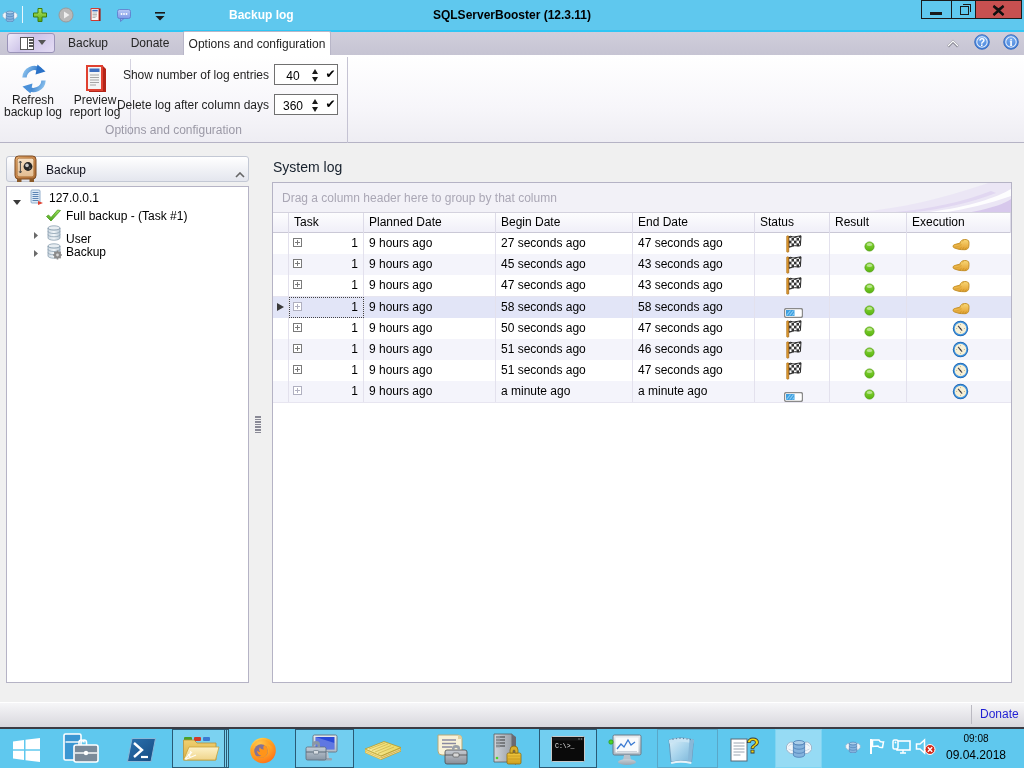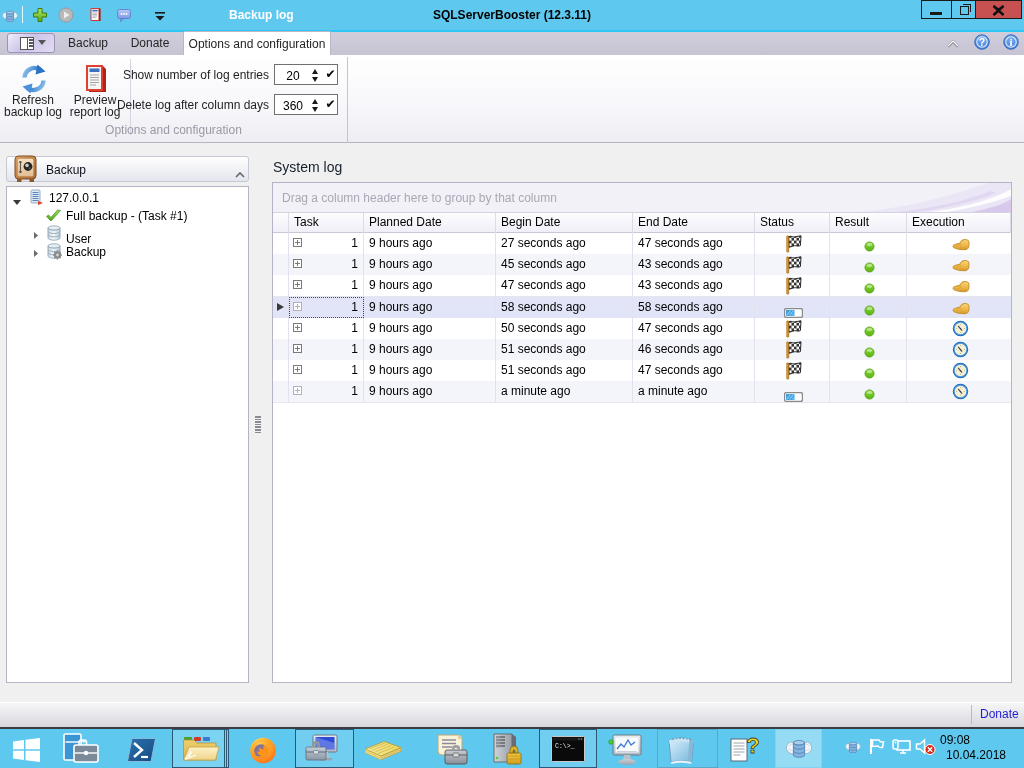--- a/index.html
+++ b/index.html
@@ -167,21 +167,21 @@
         <rect x="9.5" y="5.5" width="10" height="3.5" fill="#3f6fbf"></rect>
         <path d="M10 12h9M10 14.5h9M10 17h9M10 19.5h9M10 22h6" stroke="#a5a5a5" stroke-width="1"></path>
       </svg></div>
     <div style="position:absolute;left:0;top:38px;width:62px;">Preview<br>report log</div>
   </div>
 <div class="abs" style="left:130px;top:59px;width:1px;height:76px;background:#d5d3e0;"></div>
 <div class="abs" style="left:347px;top:57px;width:1px;height:86px;background:#c5c3d3;"></div>
 <div class="abs riblabel" style="left:100px;top:68px;width:169px;text-align:right;">Show number of log entries</div>
 <div class="abs riblabel" style="left:100px;top:98px;width:169px;text-align:right;">Delete log after column days</div>
 <div class="abs spinbox" style="left:274px;top:64px;">
-    <div class="spinval">20</div>
+    <div class="spinval">40</div>
     <div style="position:absolute;left:37px;top:4px;width:0;height:0;border-left:3.5px solid transparent;border-right:3.5px solid transparent;border-bottom:5px solid #1a1a1a;"></div>
     <div style="position:absolute;left:37px;top:12px;width:0;height:0;border-left:3.5px solid transparent;border-right:3.5px solid transparent;border-top:5px solid #1a1a1a;"></div>
     <div class="spchk">✔</div>
   </div>
 <div class="abs spinbox" style="left:274px;top:94px;">
     <div class="spinval">360</div>
     <div style="position:absolute;left:37px;top:4px;width:0;height:0;border-left:3.5px solid transparent;border-right:3.5px solid transparent;border-bottom:5px solid #1a1a1a;"></div>
     <div style="position:absolute;left:37px;top:12px;width:0;height:0;border-left:3.5px solid transparent;border-right:3.5px solid transparent;border-top:5px solid #1a1a1a;"></div>
     <div class="spchk">✔</div>
   </div>
@@ -919,13 +919,13 @@
       <rect x="5" y="2" width="13" height="9" fill="none" stroke="#fff" stroke-width="1.6"></rect>
       <path d="M11 11 v2.5 M8 14 h6" stroke="#fff" stroke-width="1.4"></path>
       <rect x="1" y="1" width="5" height="9" rx="1.5" fill="#5fc8ee" stroke="#fff" stroke-width="1.5"></rect>
       <circle cx="3.5" cy="3.5" r="0.9" fill="#fff"></circle>
     </svg></div>
 <div class="abs" style="left:915px;top:738px;"><svg width="21" height="17" viewBox="0 0 21 17" style="">
       <path d="M1.5 6 L5 6 L9.5 2 L9.5 15 L5 11 L1.5 11 Z" fill="none" stroke="#fff" stroke-width="1.5"></path>
       <circle cx="15" cy="11.5" r="5" fill="#d42a1a" stroke="#fff" stroke-width="1"></circle>
       <path d="M12.8 9.3 L17.2 13.7 M17.2 9.3 L12.8 13.7" stroke="#fff" stroke-width="1.4"></path>
     </svg></div>
-<div class="abs" style="left:940px;top:733px;width:72px;text-align:left;color:#000;font-size:12px;">09:08</div>
-<div class="abs" style="left:940px;top:748px;width:72px;text-align:center;color:#000;font-size:12px;">10.04.2018</div>
+<div class="abs" style="left:940px;top:733px;width:72px;text-align:center;color:#000;font-size:10px;">09:08</div>
+<div class="abs" style="left:940px;top:748px;width:72px;text-align:center;color:#000;font-size:12px;">09.04.2018</div>
 </body></html>

